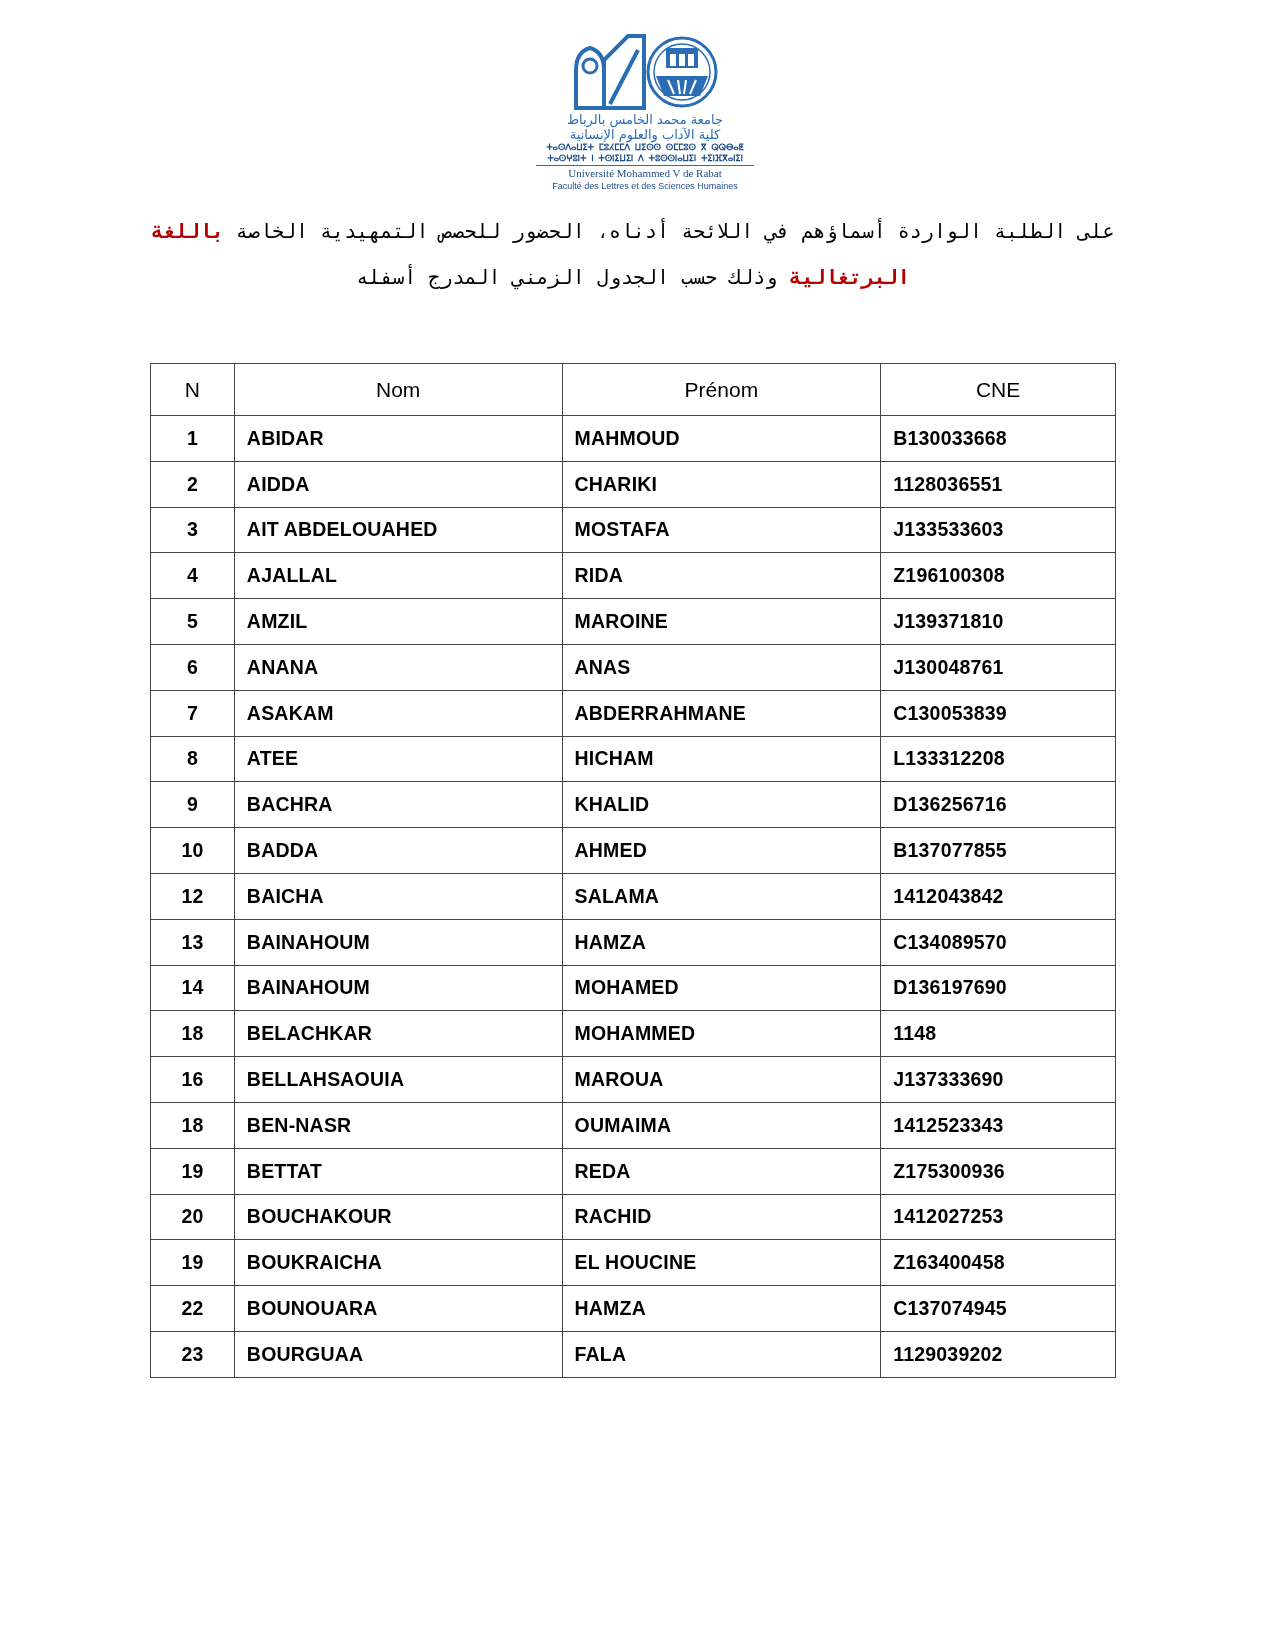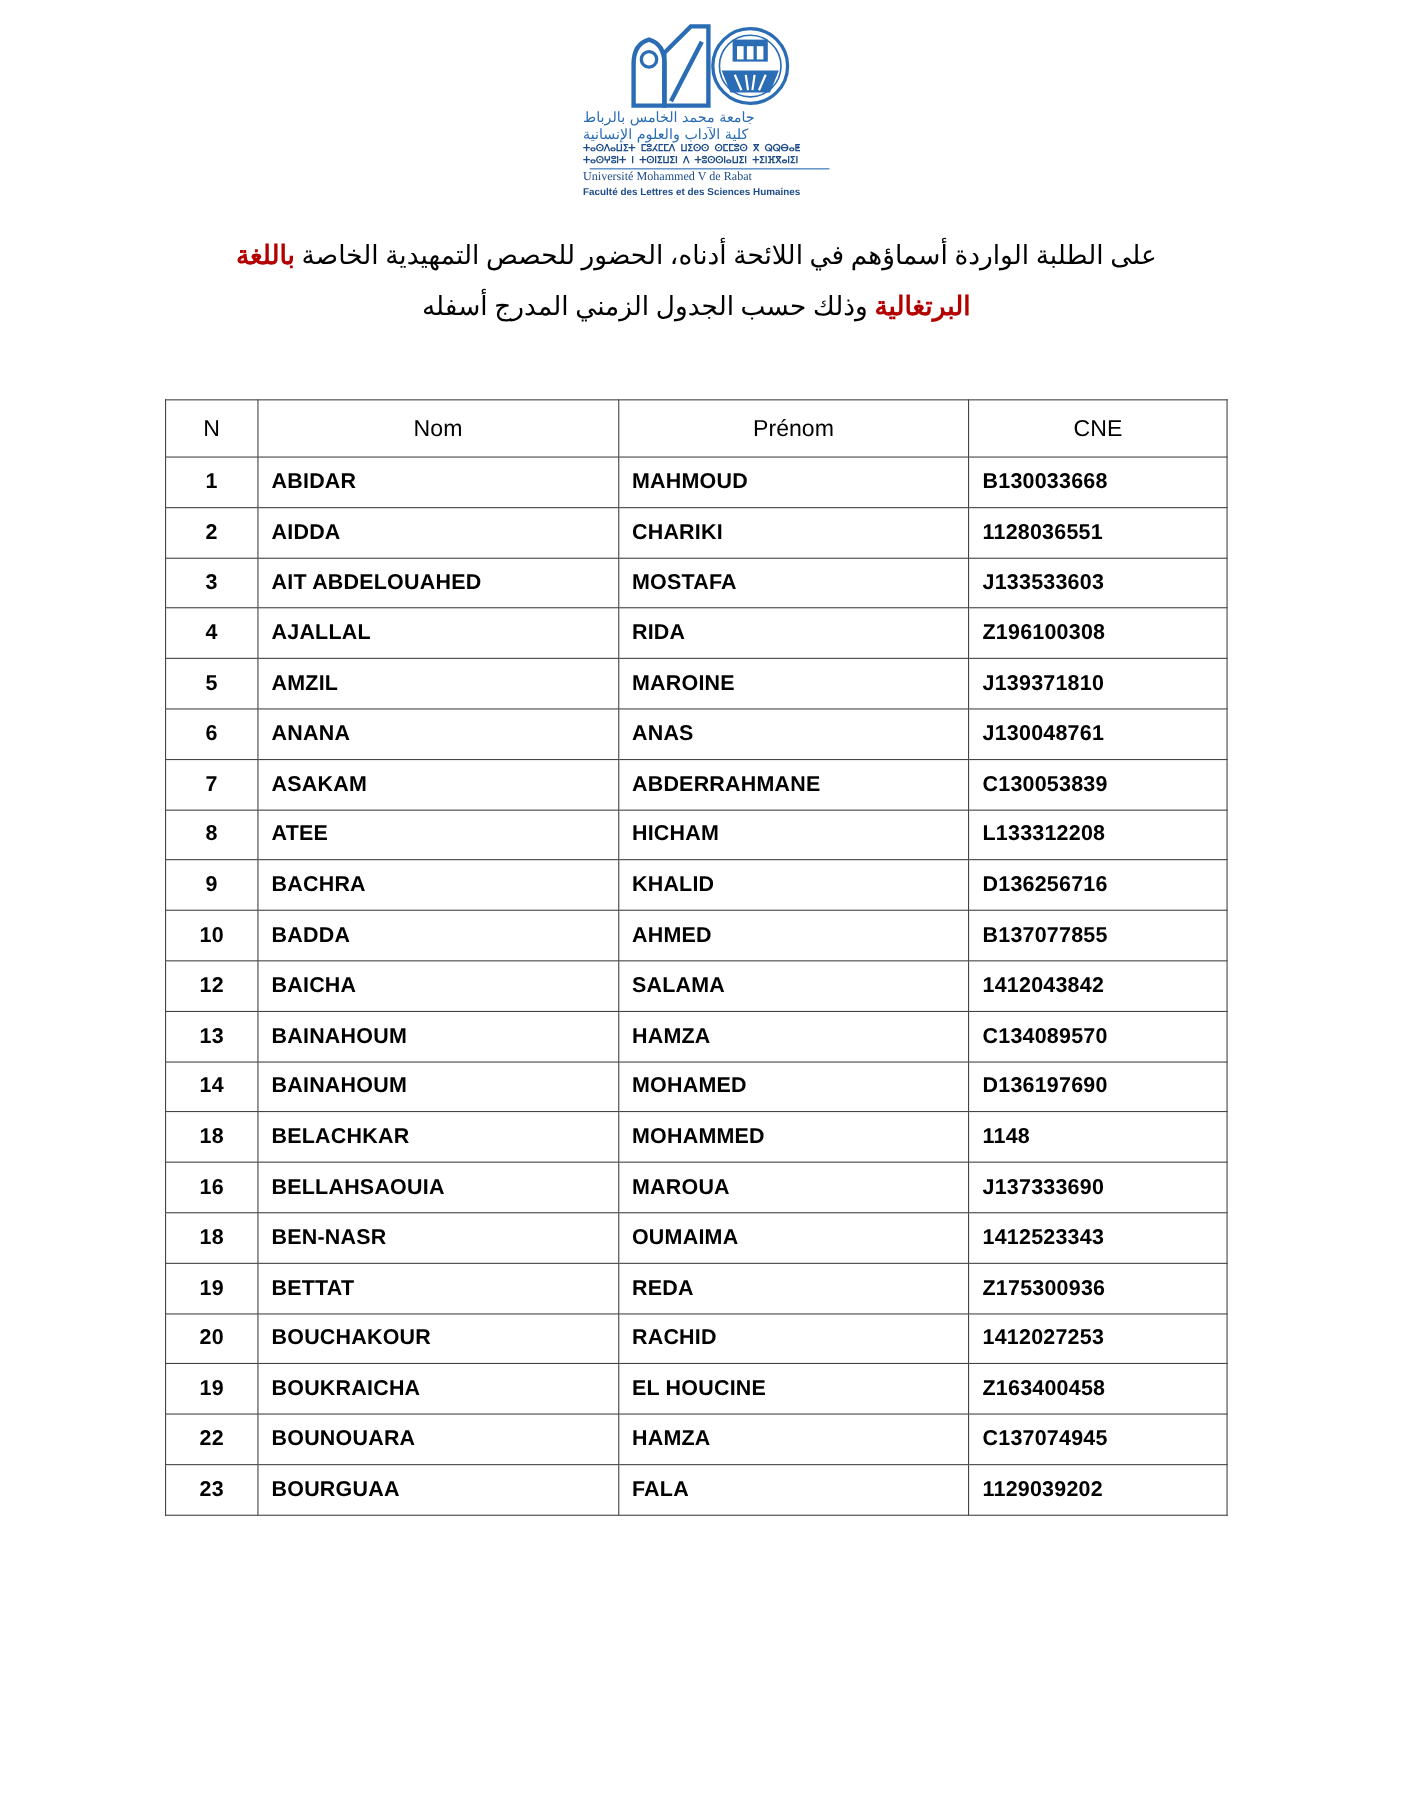--- a/index.html
+++ b/index.html
@@ -1,24 +1,24 @@
 <!DOCTYPE html>
 <html><head>
 <meta charset="utf-8">
 <style>
   html,body{margin:0;padding:0;background:#fff;}
   body{width:1275px;height:1650px;position:relative;font-family:"Liberation Sans",sans-serif;color:#000;overflow:hidden;}
-  .logo{position:absolute;left:530px;top:18px;width:230px;height:162px;}
+  .logo{position:absolute;left:530px;top:30px;width:230px;height:162px;text-align:center;}
   .logo svg{display:block;margin:0 auto;}
   .logo .l1{font-family:"DejaVu Sans",sans-serif;font-size:13px;color:#2a6db5;line-height:15px;white-space:nowrap;}
   .logo .tif{font-family:"DejaVu Sans Mono",monospace;font-size:8.5px;font-weight:bold;color:#1e4c8a;line-height:11px;white-space:nowrap;letter-spacing:-0.2px;}
   .logo .hr{height:1px;background:#2a6db5;margin:1px 6px;}
   .logo .univ{font-family:Liberation Serif, serif;font-size:11px;color:#1e4c8a;line-height:13px;white-space:nowrap;}
-  .logo .fac{font-family:"Liberation Sans",sans-serif;font-size:9px;font-weight:bold;color:#1e4c8a;line-height:12px;white-space:nowrap;}
-  .notice{position:absolute;left:150px;width:966px;top:210px;text-align:center;direction:rtl;font-family:Liberation Serif, serif;font-size:24px;line-height:46px;}
+  .logo .fac{font-family:"Liberation Sans",sans-serif;font-size:9px;font-weight:normal;color:#1e4c8a;line-height:12px;white-space:nowrap;}
+  .notice{position:absolute;left:150px;width:966px;top:210px;text-align:center;direction:rtl;font-family:Liberation Mono, monospace;font-size:20px;line-height:46px;}
   .notice .hl{color:#b30000;font-weight:bold;}
   table{position:absolute;left:150px;top:363px;width:966px;border-collapse:collapse;font-family:"Liberation Sans",sans-serif;}
   th,td{border:1.3px solid #444;padding:0;font-size:19.5px;}
   th{height:51px;font-weight:normal;text-align:center;font-size:21px;}
   td{height:44.8px;font-weight:bold;padding-left:12px;letter-spacing:0.2px;}
   td.n{text-align:center;padding-left:0;}
   col.c1{width:84px;} col.c2{width:328px;} col.c3{width:319px;} col.c4{width:235px;}
 </style>
 </head>
 <body>

